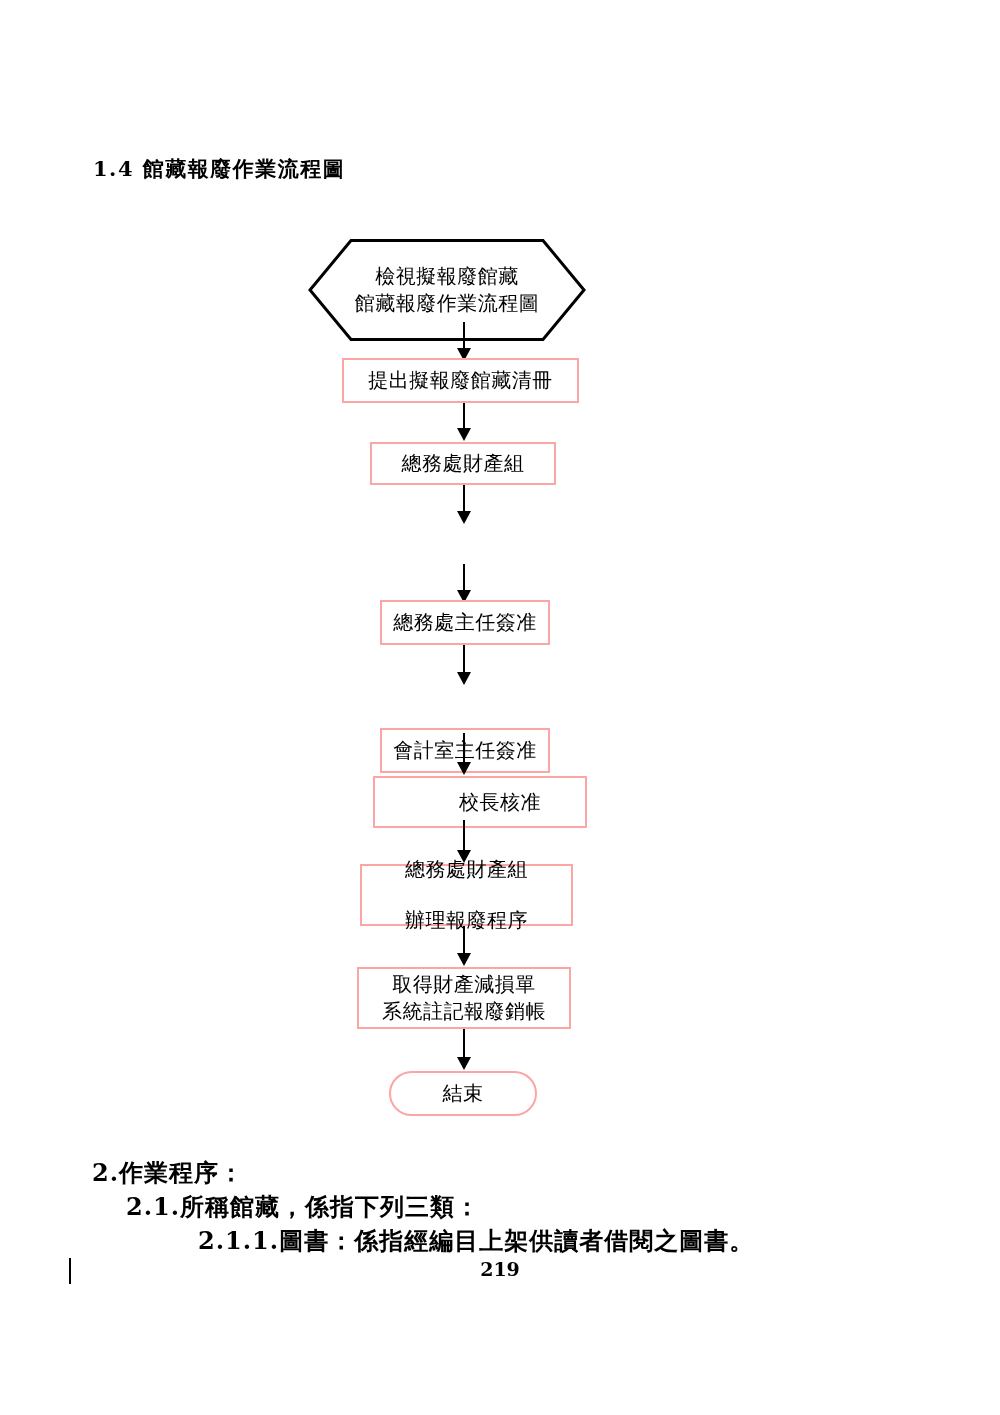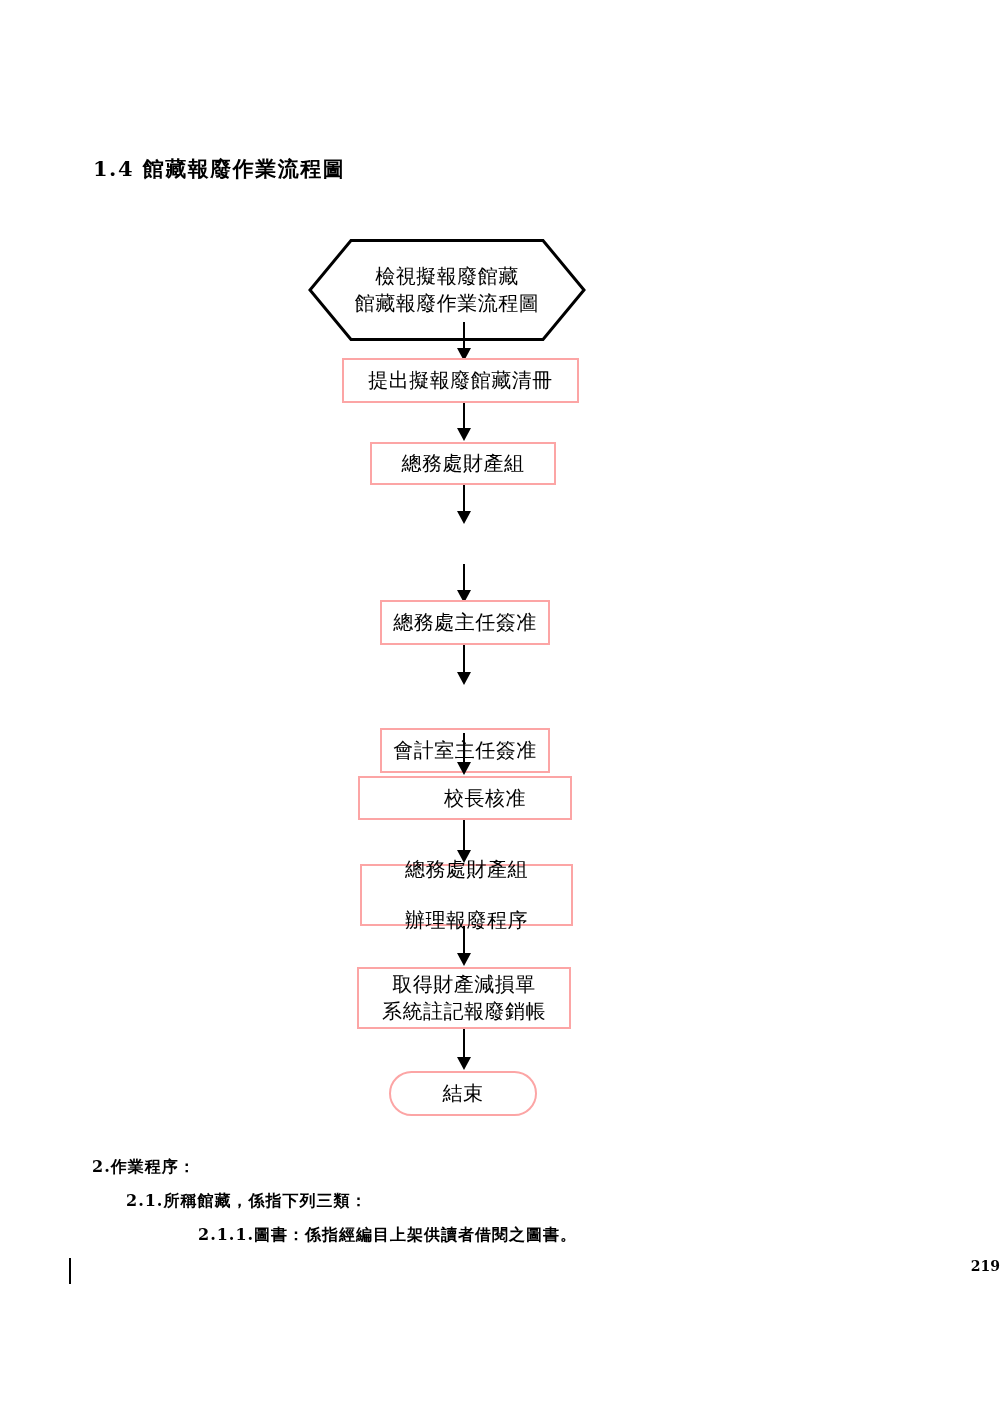--- a/index.html
+++ b/index.html
@@ -103,38 +103,38 @@
     width: 0;
     height: 0;
     border-left: 7px solid transparent;
     border-right: 7px solid transparent;
     border-top: 13px solid #000000;
   }
 
   
   .body-text {
     position: absolute;
-    font-size: 16px;
+    font-size: 24px;
     letter-spacing: 1px;
     white-space: nowrap;
     font-family: "DejaVu Serif", "Liberation Serif", serif;
     font-weight: 600;
   }
   .lvl1 { left: 92px; }
   .lvl2 { left: 126px; }
   .lvl3 { left: 156px; margin-left: 42px; }
 
   
   .page-number {
     position: absolute;
     left: 0;
     top: 1258px;
     width: 1000px;
-    text-align: right;
-    font-size: 14px;
+    text-align: center;
+    font-size: 19px;
     font-weight: 700;
     font-family: "DejaVu Serif", "Liberation Serif", serif;
   }
   .margin-mark {
     position: absolute;
     left: 69px;
     top: 1258px;
     width: 2px;
     height: 26px;
     background: #000000;
@@ -187,21 +187,21 @@
     <div class="conn" style="left:463px; top:645px; height:36px;"></div>
     <div class="arrowhead" style="left:457px; top:672px;"></div>
 
     <div class="node" style="left:380px; top:728px; width:170px; height:45px;">
       <span class="node-line">會計室主任簽准</span>
     </div>
 
     <div class="conn" style="left:463px; top:733px; height:38px;"></div>
     <div class="arrowhead" style="left:457px; top:762px;"></div>
 
-    <div class="node" style="left:358px; top:776px; width:214px; height:44px;padding-left:40px;">
+    <div class="node" style="left:373px; top:776px; width:214px; height:52px;padding-left:40px;">
       <span class="node-line">校長核准</span>
     </div>
 
     <div class="conn" style="left:463px; top:820px; height:38px;"></div>
     <div class="arrowhead" style="left:457px; top:850px;"></div>
 
     <div class="node" style="left:360px; top:864px; width:213px; height:62px;gap:24px;">
       <span class="node-line">總務處財產組</span>
       <span class="node-line">辦理報廢程序</span>
     </div>

